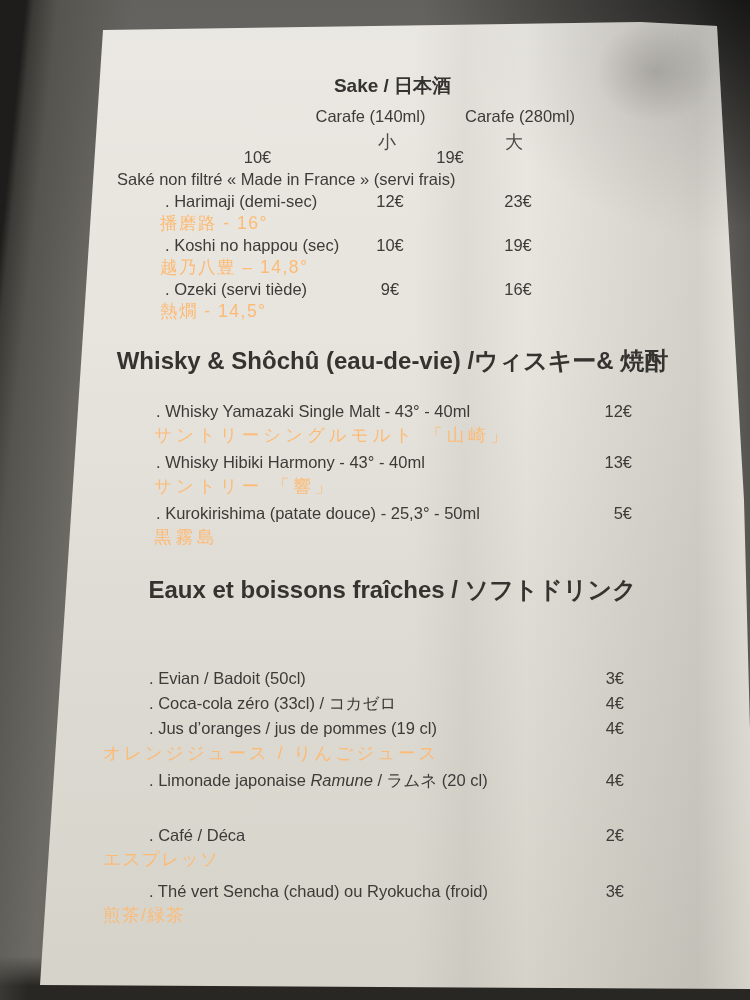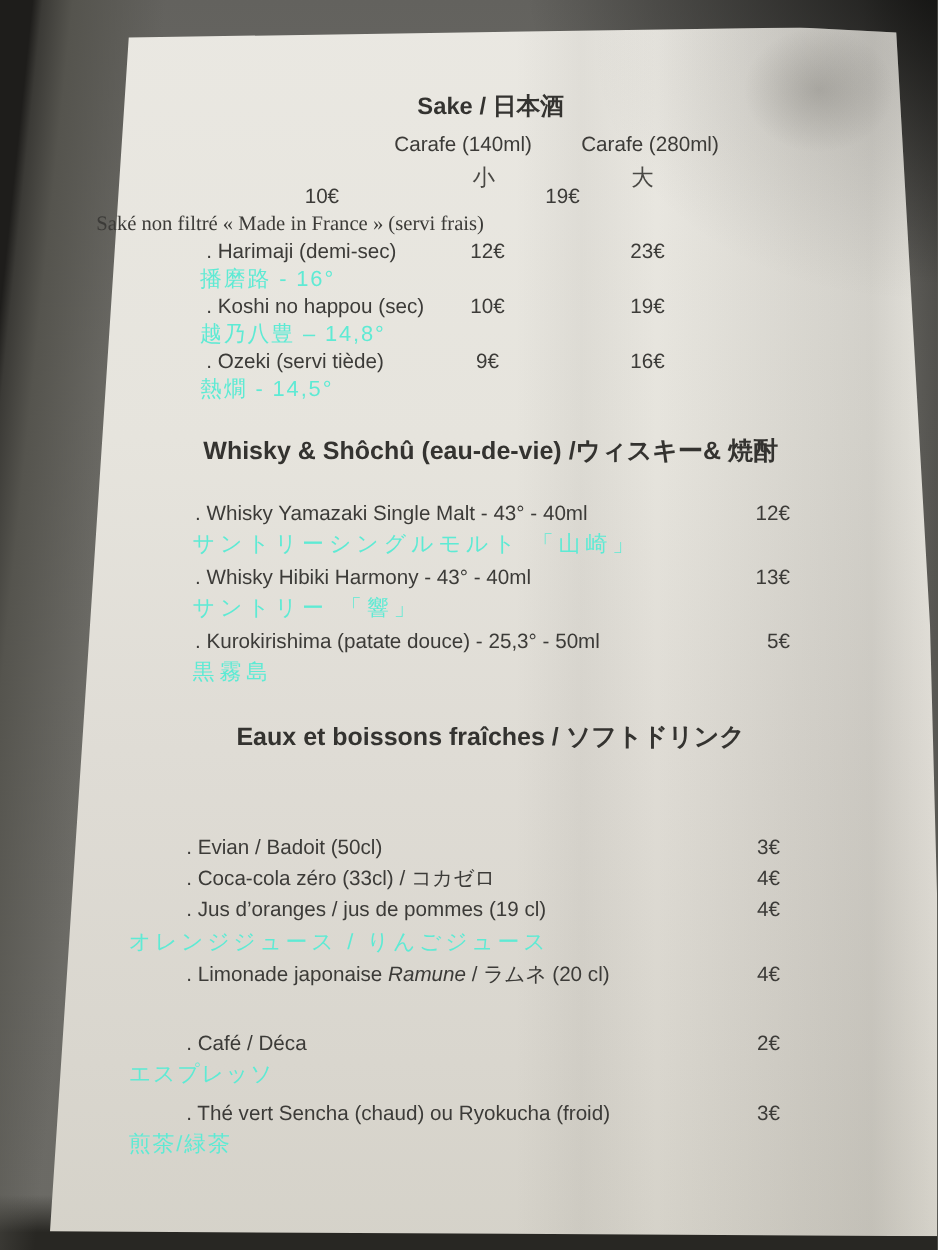--- a/index.html
+++ b/index.html
@@ -25,34 +25,34 @@
     background:
       radial-gradient(60px 50px at 655px 72px, rgba(55,53,48,0.20), rgba(55,53,48,0) 100%),
       radial-gradient(260px 200px at 735px 40px, rgba(40,38,35,0.18), rgba(40,38,35,0) 100%),
       linear-gradient(90deg, rgba(0,0,0,0) 0 55%, rgba(90,87,80,0.07) 62%, rgba(0,0,0,0) 70%, rgba(90,87,80,0.10) 85%, rgba(60,58,52,0.12) 93%, rgba(0,0,0,0) 100%),
       linear-gradient(180deg, #eae8e2 0%, #e6e4dd 35%, #dfdcd5 60%, #d9d6ce 85%, #d5d2c9 100%);
   }
   .content{position:absolute;inset:0;color:#3c3b38;font-size:16.5px;}
   .sec{position:absolute;left:0;right:0;}
   .title{
     position:absolute;left:35px;right:0;text-align:center;
-    font-weight:bold;font-size:20px;color:#343330;margin:0;line-height:24px;white-space:nowrap;
+    font-weight:bold;font-size:24px;color:#343330;margin:0;line-height:24px;white-space:nowrap;
   }
   .sake-title{font-size:19px;}
   .hdrs{position:absolute;left:0;right:0;height:46px;}
   .hdrs span{position:absolute;display:inline-block;text-align:center;white-space:nowrap;}
   .c1{left:288px;width:165px;top:0;}
   .c2{left:440px;width:160px;top:0;}
   .c1k{left:345px;width:84px;top:23px;font-size:18px;color:#4a4945;}
   .c2k{left:472px;width:84px;top:23px;font-size:18px;color:#4a4945;}
   .sake-rows{position:absolute;left:0;right:0;line-height:22px;}
   .srow{display:grid;grid-template-columns:185px 80px 40px 96px;padding-left:165px;white-space:nowrap;}
   .srow .p1,.srow .p2{text-align:center;}
-  .note{padding-left:77px;white-space:nowrap;font-family:Liberation Serif, serif;}
-  .cjk{color:#5eead4;font-size:17.5px;letter-spacing:1.5px;white-space:nowrap;}
+  .note{padding-left:117px;white-space:nowrap;}
+  .cjk{color:#fdba74;font-size:17.5px;letter-spacing:1.5px;white-space:nowrap;}
   .sake-rows .cjk{padding-left:160px;}
   .wrows{position:absolute;left:0;right:0;}
   .wrow{position:relative;padding-left:156px;line-height:23px;white-space:nowrap;}
   .wrow .price{position:absolute;right:118px;top:0;}
   .wrows .cjk{padding-left:154px;letter-spacing:4px;line-height:24px;}
   .wrow.sp{margin-top:4px;}
   .erows{position:absolute;left:0;right:0;}
   .erow{position:relative;padding-left:149px;line-height:25px;white-space:nowrap;}
   .erow .price{position:absolute;right:126px;top:0;}
   .erows .cjk{padding-left:103px;letter-spacing:3px;line-height:25px;}

